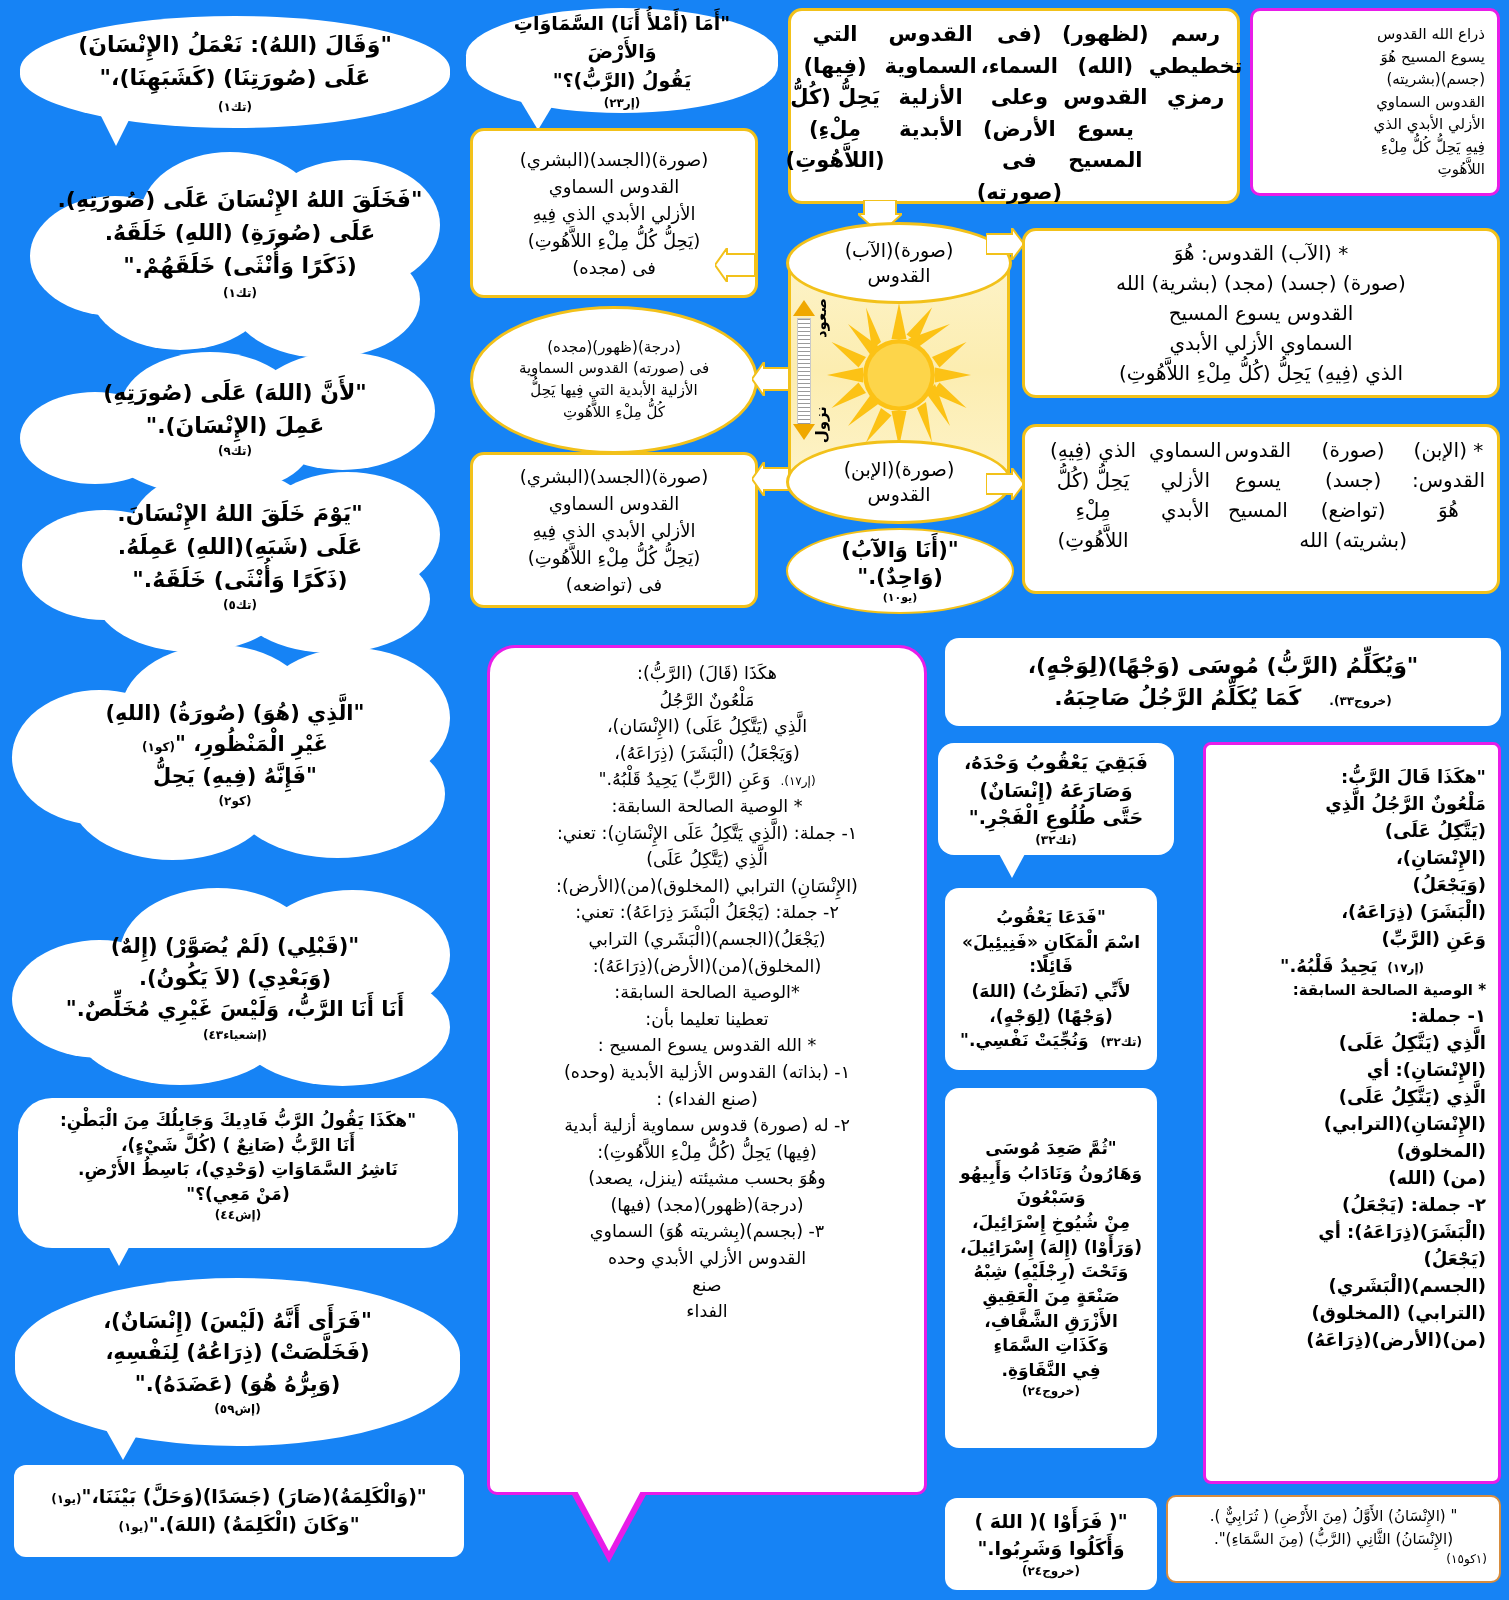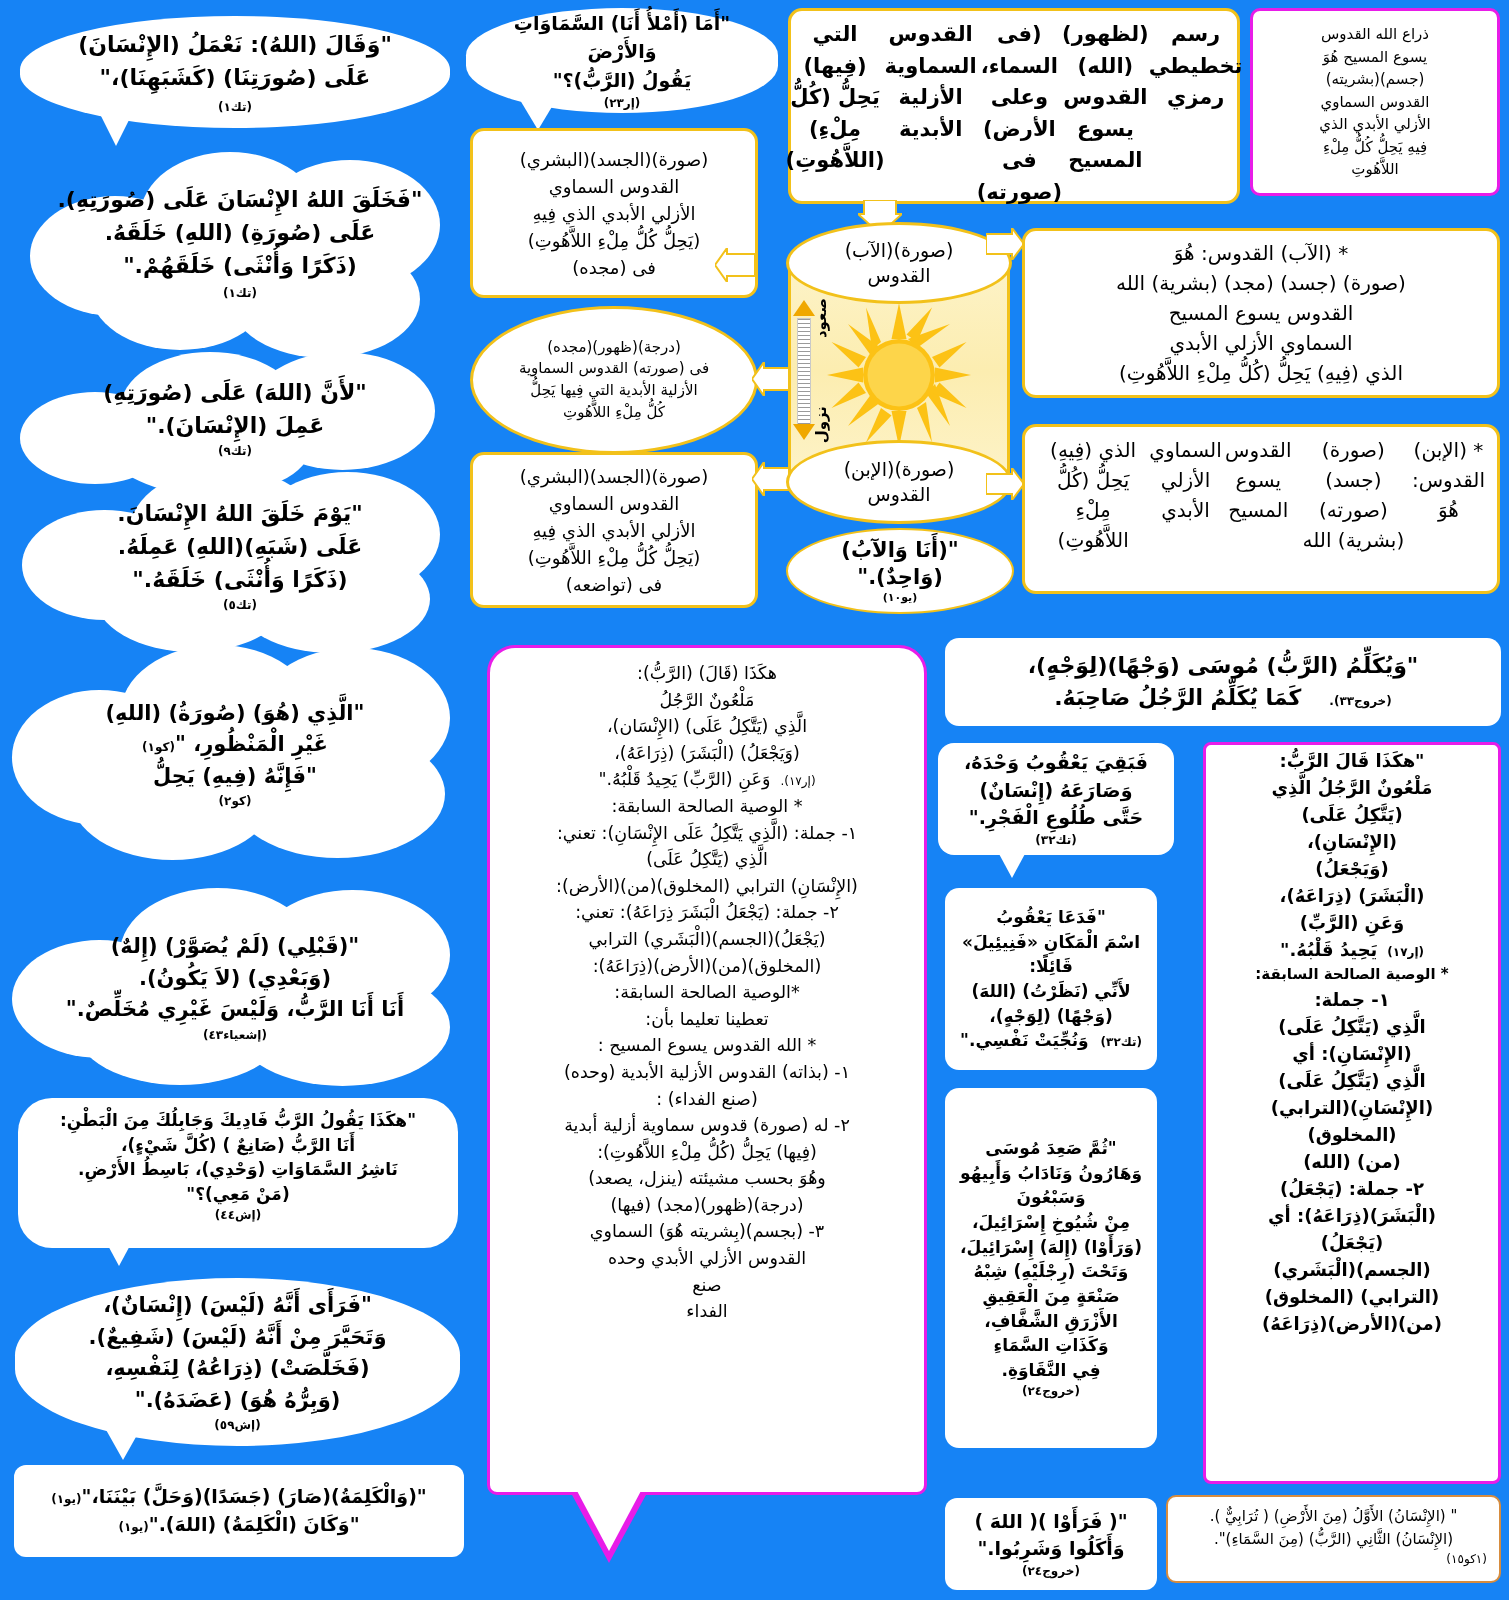--- a/index.html
+++ b/index.html
@@ -63,22 +63,22 @@
     padding:14px 16px;
     text-align:center;
     line-height:1.45;
     color:#000;
     display:flex; align-items:center; justify-content:center;
   }
   .pinkbox {
     background:#fff;
     border:3px solid #e81ce8;
     border-radius:10px;
-    padding:2px 12px;
-    text-align:center;
+    padding:18px 12px;
+    text-align:right;
     line-height:1.5;
     color:#000;
   }
   .orangebox {
     background:#fff;
     border:2px solid #d78c3e;
     border-radius:10px;
     padding:8px 12px;
     line-height:1.5;
     color:#000;
@@ -228,21 +228,20 @@
     <div>"هكَذَا يَقُولُ الرَّبُّ فَادِيكَ وَجَابِلُكَ مِنَ الْبَطْنِ:</div>
     <div>أَنَا الرَّبُّ (صَانِعٌ ) (كُلَّ شَيْءٍ)،</div>
     <div>نَاشِرُ السَّمَاوَاتِ (وَحْدِي)، بَاسِطُ الأَرْضِ.</div>
     <div>(مَنْ مَعِي)؟"</div>
     <div class="ref">(إش٤٤)</div>
   </div>
   <div class="bub-tail-w abs" style="left:105px;top:1240px;"></div>
 
   <div class="cloud abs" style="left:15px;top:1278px;width:445px;height:168px;font-size:21px;border-radius:50%/46%;">
     <div>"فَرَأَى أَنَّهُ (لَيْسَ) (إِنْسَانٌ)،</div>
-    <div>وَتَحَيَّرَ مِنْ أَنَّهُ (لَيْسَ) (شَفِيعٌ).</div>
     <div>(فَخَلَّصَتْ) (ذِرَاعُهُ) لِنَفْسِهِ،</div>
     <div>(وَبِرُّهُ هُوَ) (عَضَدَهُ)."</div>
     <div class="ref">(إش٥٩)</div>
   </div>
   <div class="tail abs" style="left:105px;top:1428px;border-top-width:32px;"></div>
 
   <div class="rrect abs" style="left:14px;top:1465px;width:450px;height:92px;font-size:19px;border-radius:12px;display:flex;flex-direction:column;justify-content:center;">
     <div>
       <span>"(وَالْكَلِمَةُ)(صَارَ) (جَسَدًا)(وَحَلَّ) بَيْنَنَا،"</span><span class="ref">(يو١)</span>
     </div>
@@ -391,21 +390,21 @@
   <div class="ybox abs" style="left:1022px;top:228px;width:478px;height:170px;font-size:20px;display:flex;flex-direction:column;justify-content:center;">
     <div>* (الآب) القدوس: هُوَ</div>
     <div>(صورة) (جسد) (مجد) (بشرية) الله</div>
     <div>القدوس يسوع المسيح</div>
     <div>السماوي الأزلي الأبدي</div>
     <div>الذي (فِيهِ) يَحِلُّ (كُلُّ مِلْءِ اللاَّهُوتِ)</div>
   </div>
 
   <div class="ybox abs" style="left:1022px;top:424px;width:478px;height:170px;font-size:20px;display:flex;flex-direction:row;justify-content:center;">
     <div>* (الإبن) القدوس: هُوَ</div>
-    <div>(صورة)(جسد) (صورته)(بشرية) الله</div>
+    <div>(صورة)(جسد) (تواضع)(بشريته) الله</div>
     <div>القدوس يسوع المسيح</div>
     <div>السماوي الأزلي الأبدي</div>
     <div>الذي (فِيهِ) يَحِلُّ (كُلُّ مِلْءِ اللاَّهُوتِ)</div>
   </div>
 
   <div class="rrect abs" style="left:945px;top:638px;width:556px;height:88px;font-size:22px;border-radius:14px;display:flex;flex-direction:column;justify-content:center;">
     <div>"وَيُكَلِّمُ (الرَّبُّ) مُوسَى (وَجْهًا)(لِوَجْهٍ)،</div>
     <div style="display:flex;align-items:baseline;justify-content:center;gap:28px;">
       <span class="ref">(خروج٣٣).</span>
       <span>كَمَا يُكَلِّمُ الرَّجُلُ صَاحِبَهُ.</span>

